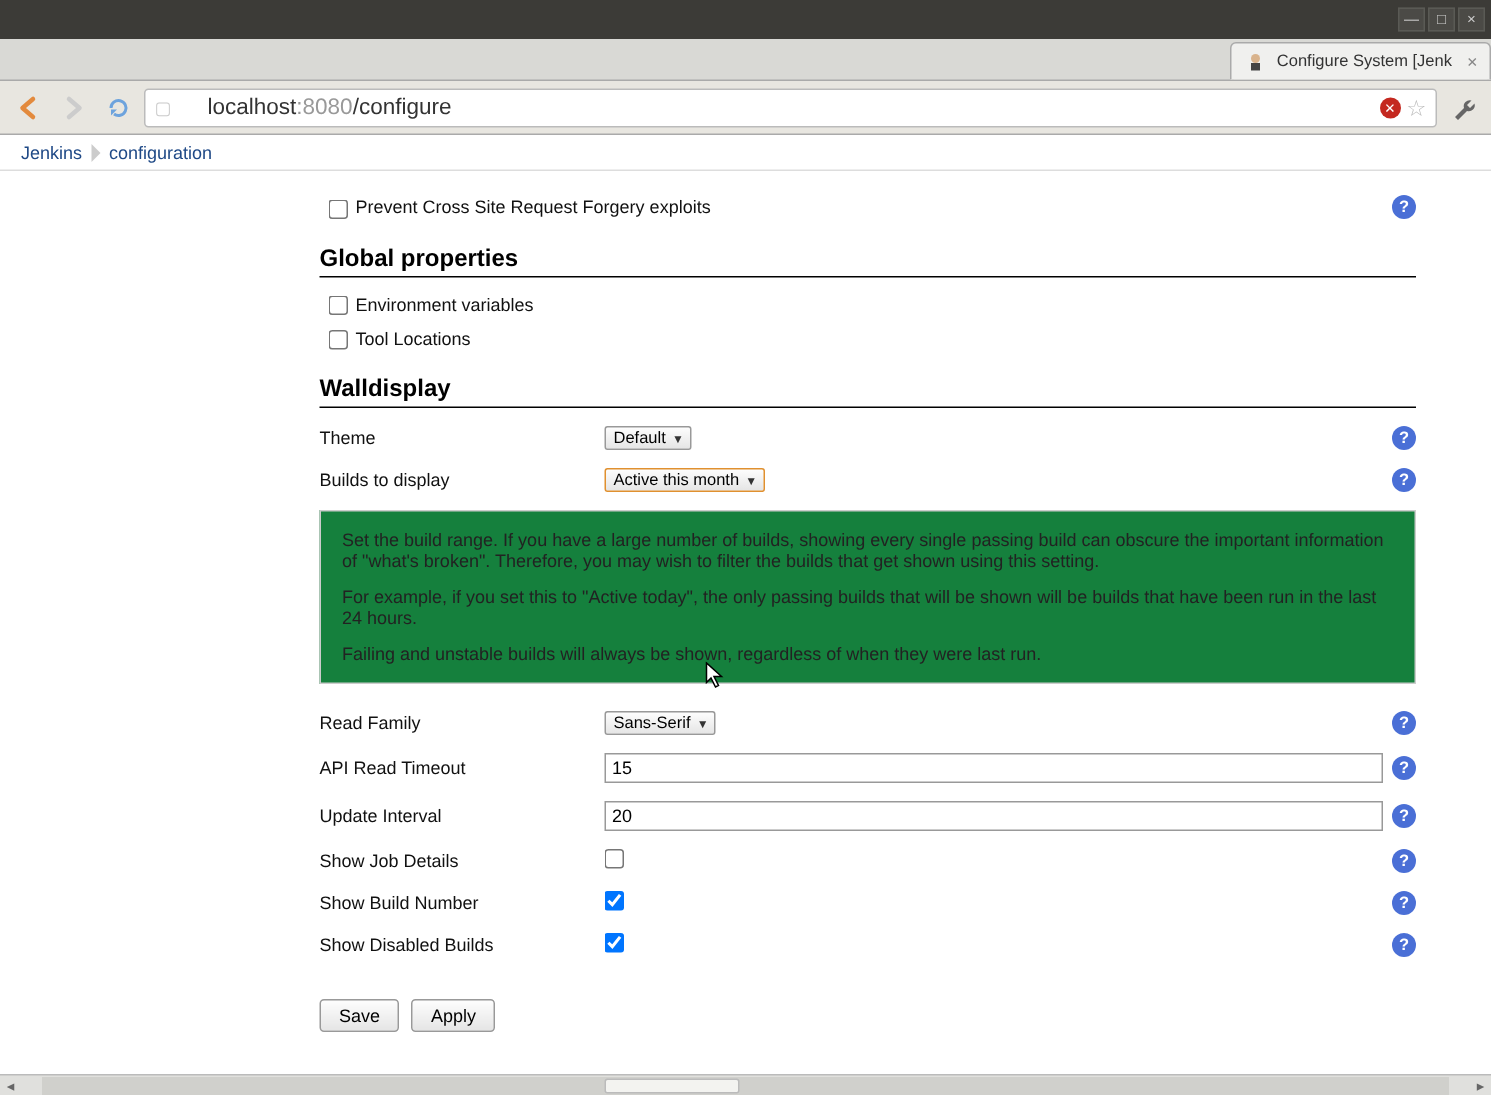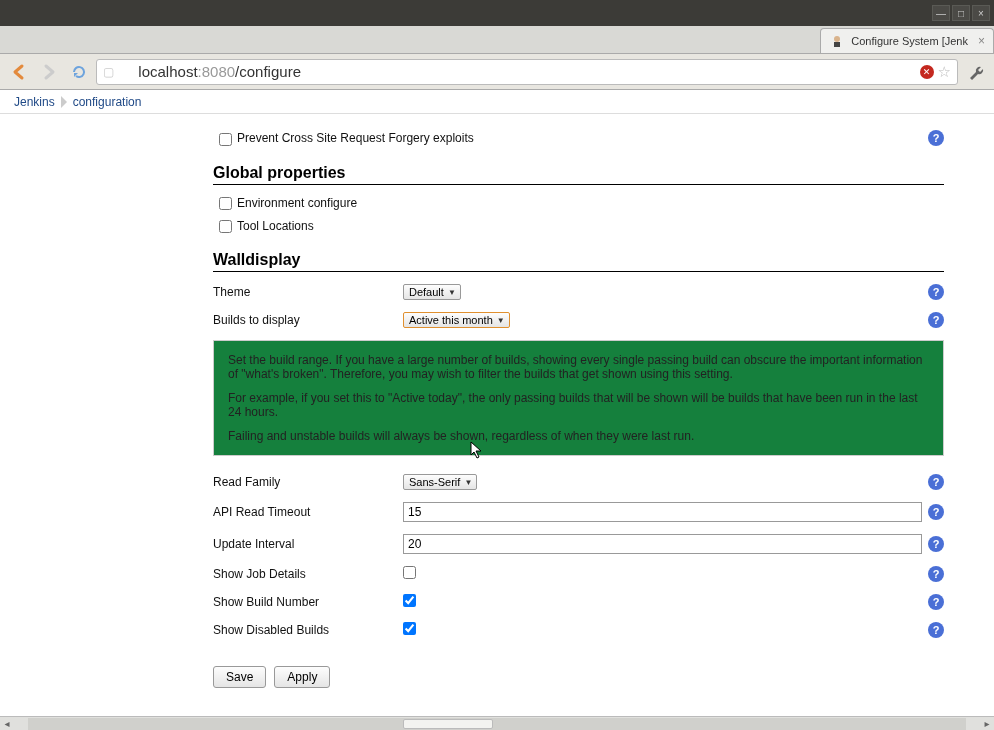--- a/index.html
+++ b/index.html
@@ -279,21 +279,21 @@
         <div class="label-cell">Prevent Cross Site Request Forgery exploits</div>
         <div class="help-cell"><span class="help-ic">?</span></div>
       </div>
 
       <div class="section-hdr">Global properties</div>
 
       <div class="row">
         <div class="check-cell">
             <input type="checkbox" style="">
           </div>
-        <div class="label-cell">Environment configure</div>
+        <div class="label-cell">Environment variables</div>
       </div>
       <div class="row">
         <div class="check-cell">
             <input type="checkbox" style="">
           </div>
         <div class="label-cell">Tool Locations</div>
       </div>
 
       <div class="section-hdr">Walldisplay</div>
 

